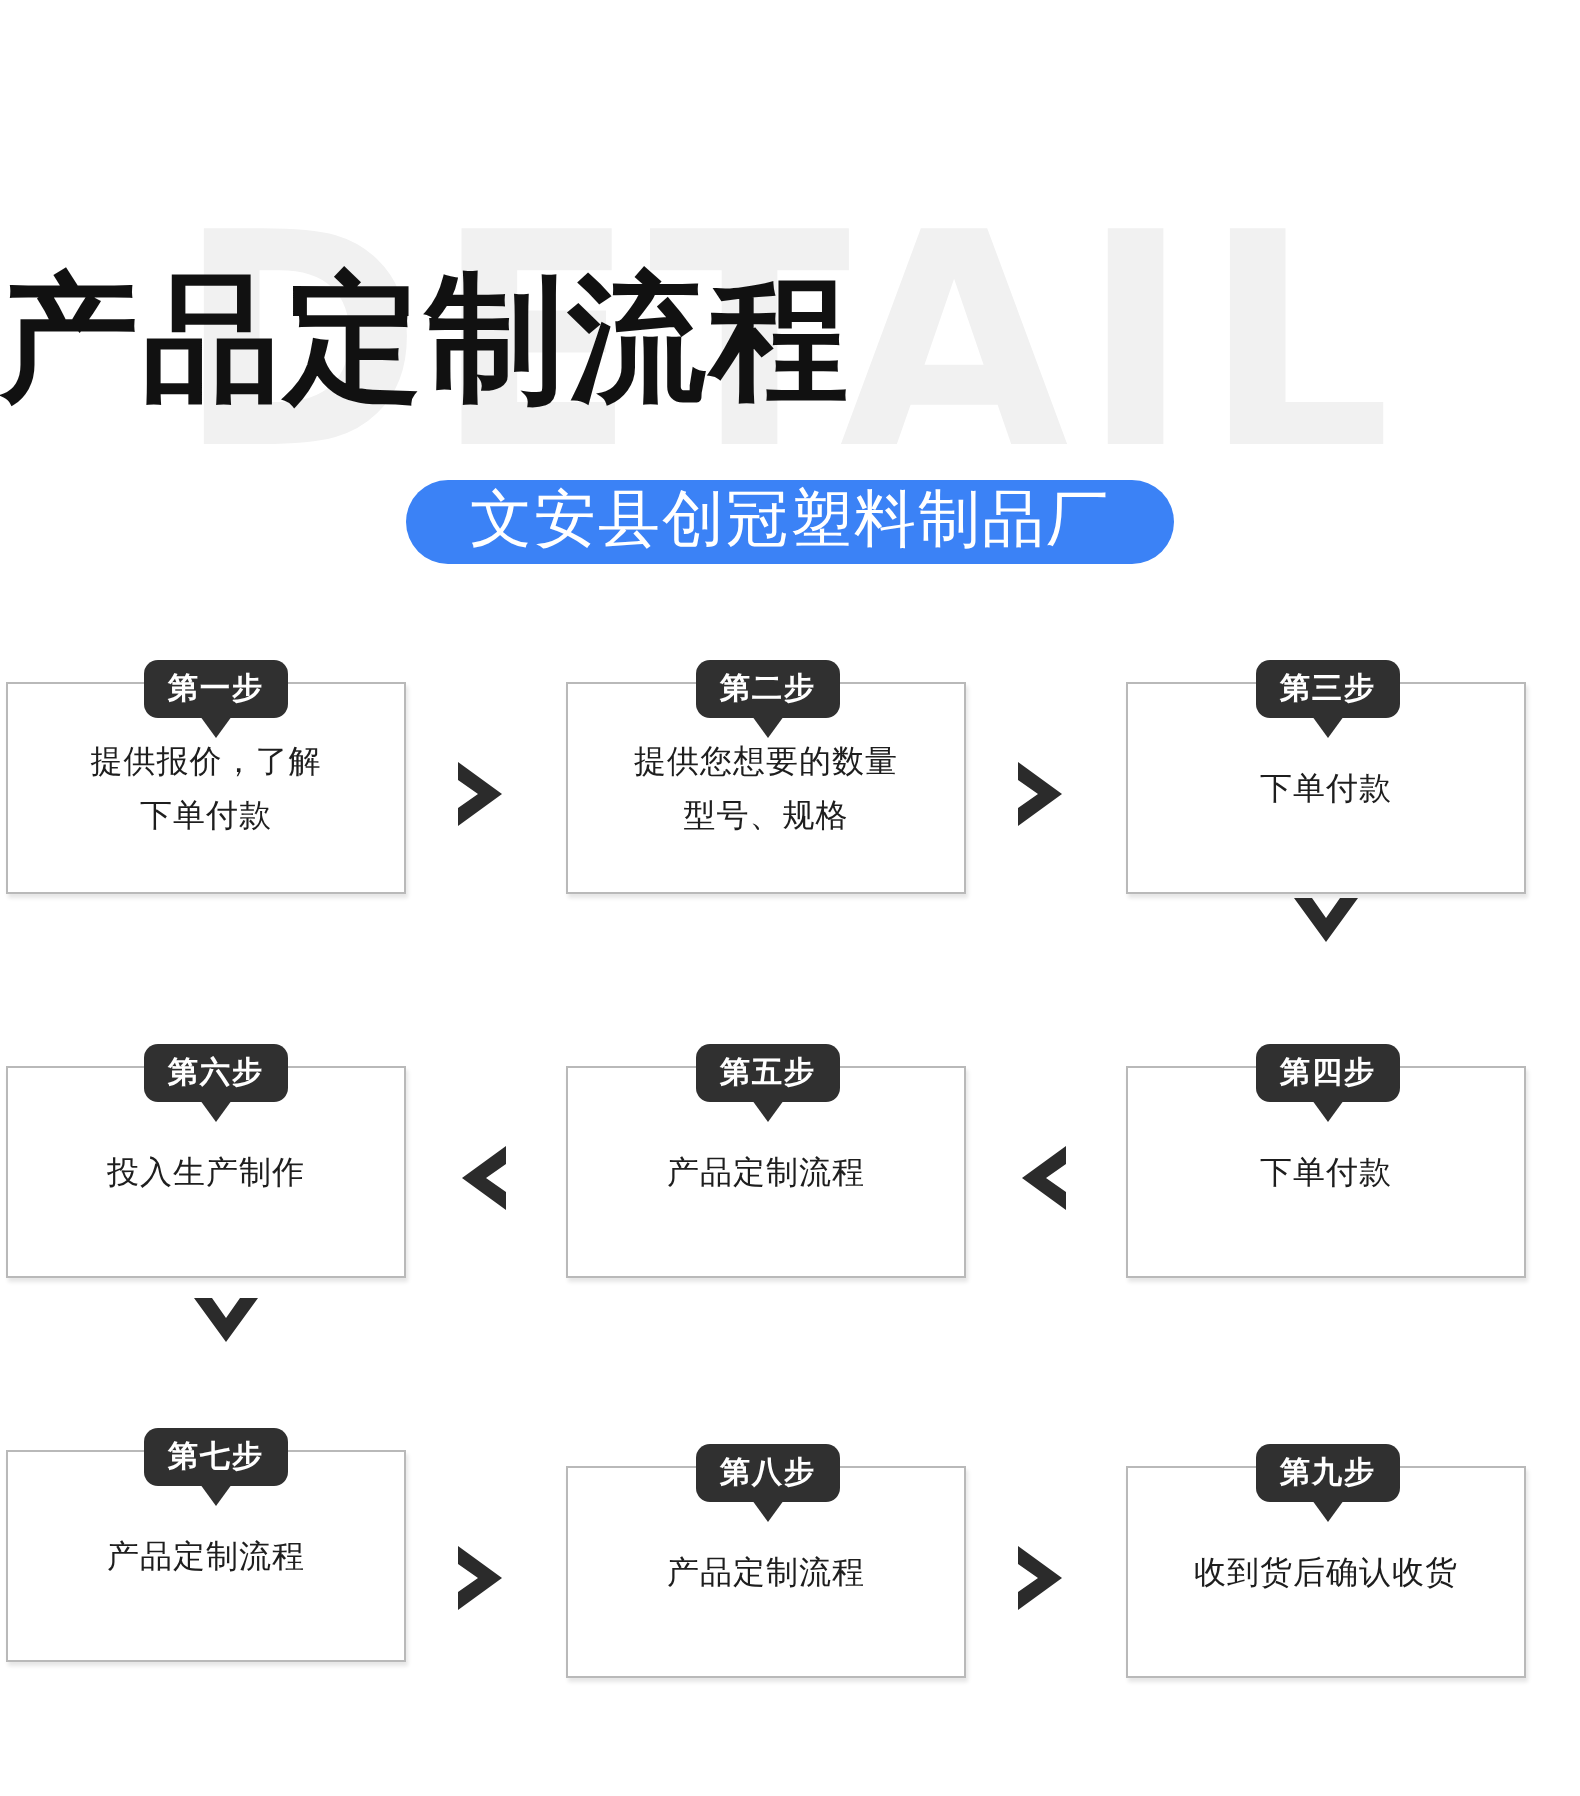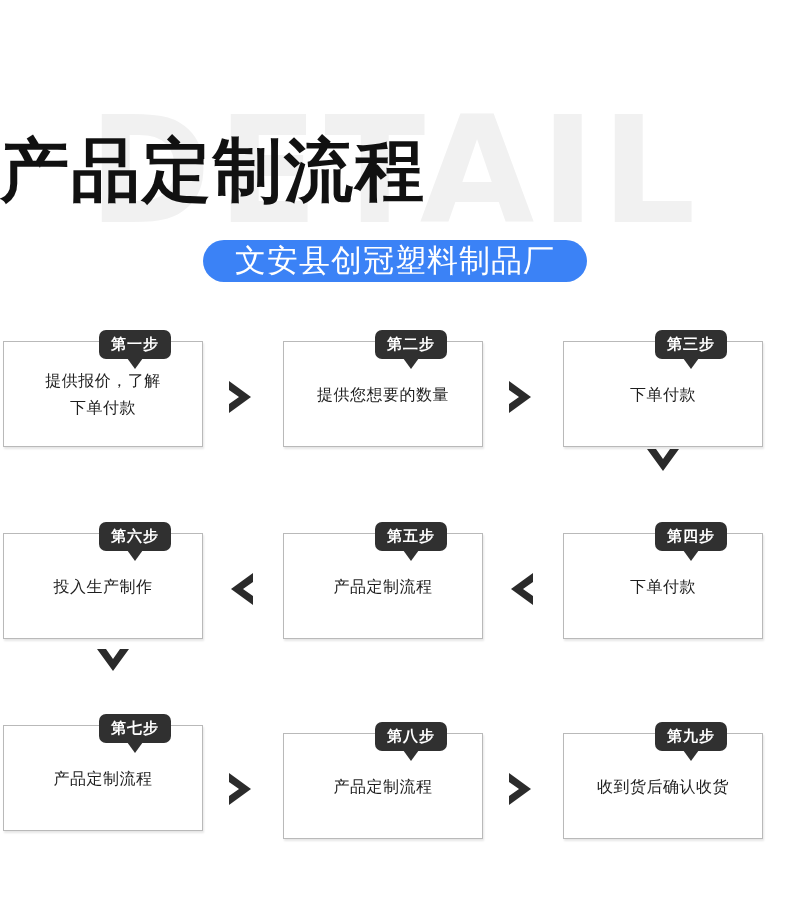--- a/index.html
+++ b/index.html
@@ -137,21 +137,20 @@
     background: #303030;
     color: #ffffff;
     font-size: 15px;
     font-weight: bold;
     letter-spacing: 1px;
     padding: 5px 12px 6px 12px;
     border-radius: 7px;
     line-height: 18px;
     white-space: nowrap;
     z-index: 5;
-    margin-left: 27px;
   }
   .badge::after {
     content: "";
     position: absolute;
     left: 50%;
     margin-left: -8px;
     bottom: -10px;
     width: 0;
     height: 0;
     border-left: 8px solid transparent;
@@ -209,20 +208,21 @@
     <div class="arrow-h gap-1">
       <svg width="44" height="40" viewBox="0 0 44 40" aria-hidden="true">
         <path d="M10 4 L32 20 L10 36 L10 27 L20 20 L10 13 Z" fill="#2b2b2b"></path>
       </svg>
     </div>
 
     <div class="cell col-2">
       <div class="step-box">
         <div class="step-text">
           <span>提供您想要的数量</span>
+          <span class="l2">型号、规格</span>
         </div>
       </div>
       <div class="badge">第二步</div>
     </div>
 
     <div class="arrow-h gap-2">
       <svg width="44" height="40" viewBox="0 0 44 40" aria-hidden="true">
         <path d="M10 4 L32 20 L10 36 L10 27 L20 20 L10 13 Z" fill="#2b2b2b"></path>
       </svg>
     </div>

